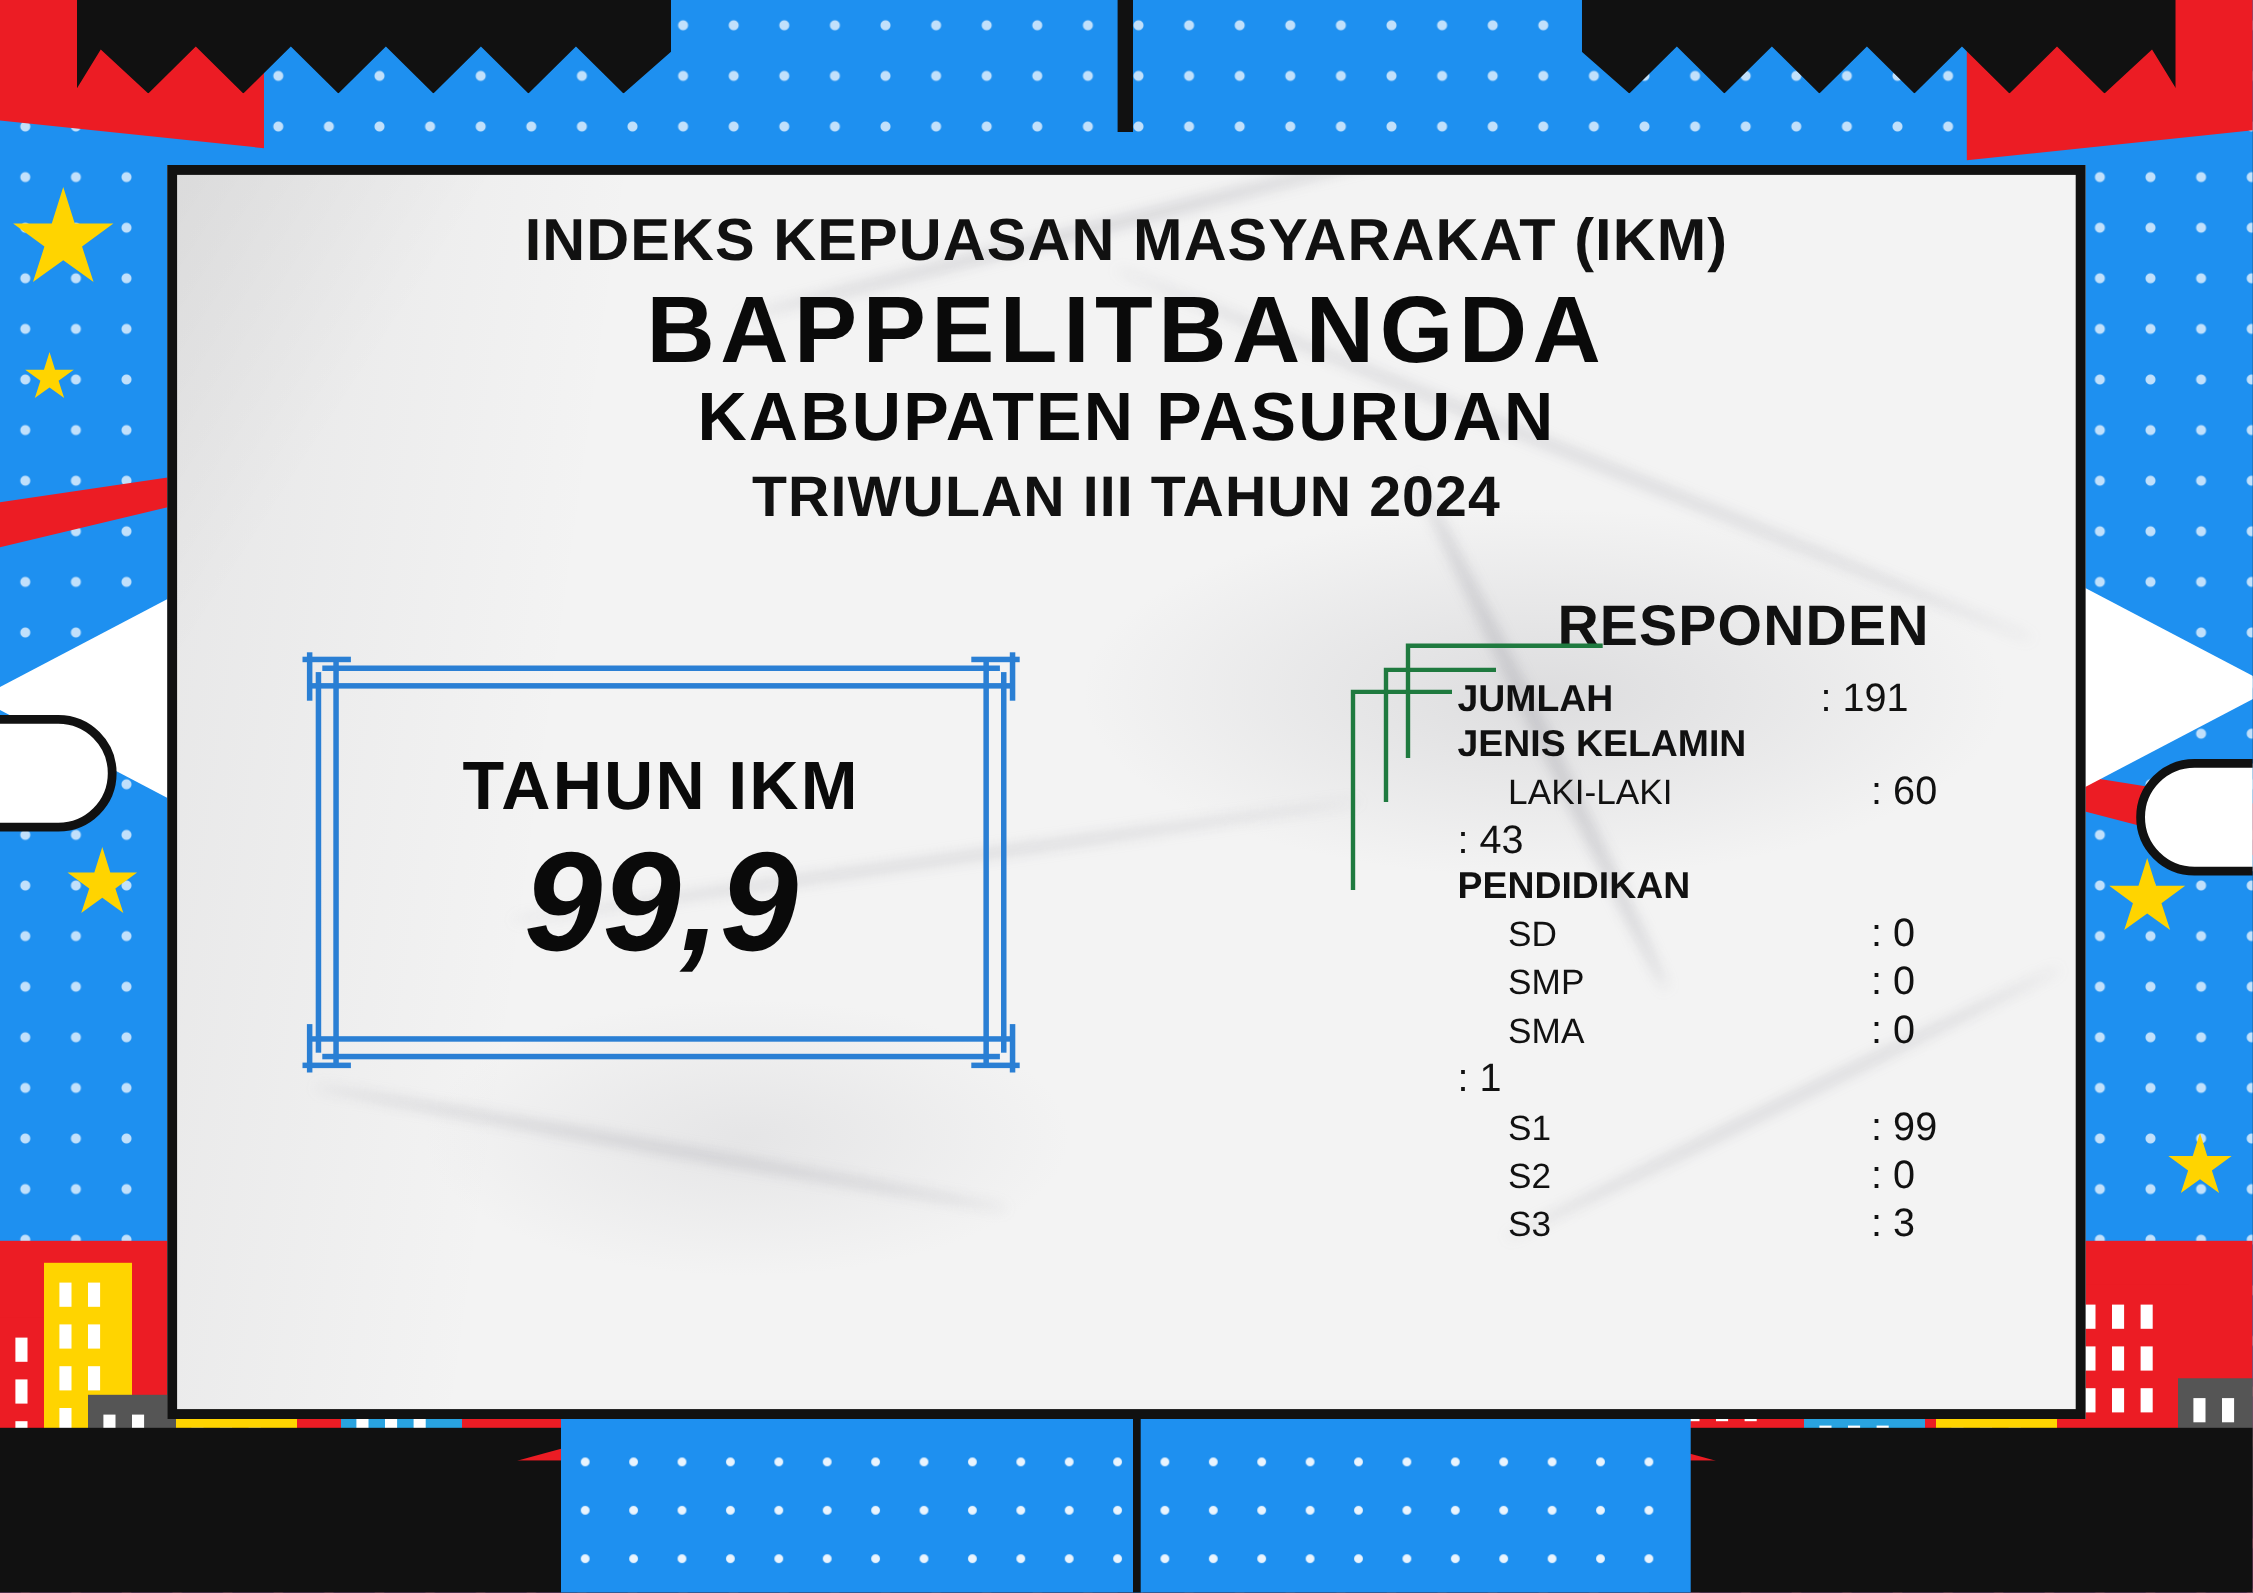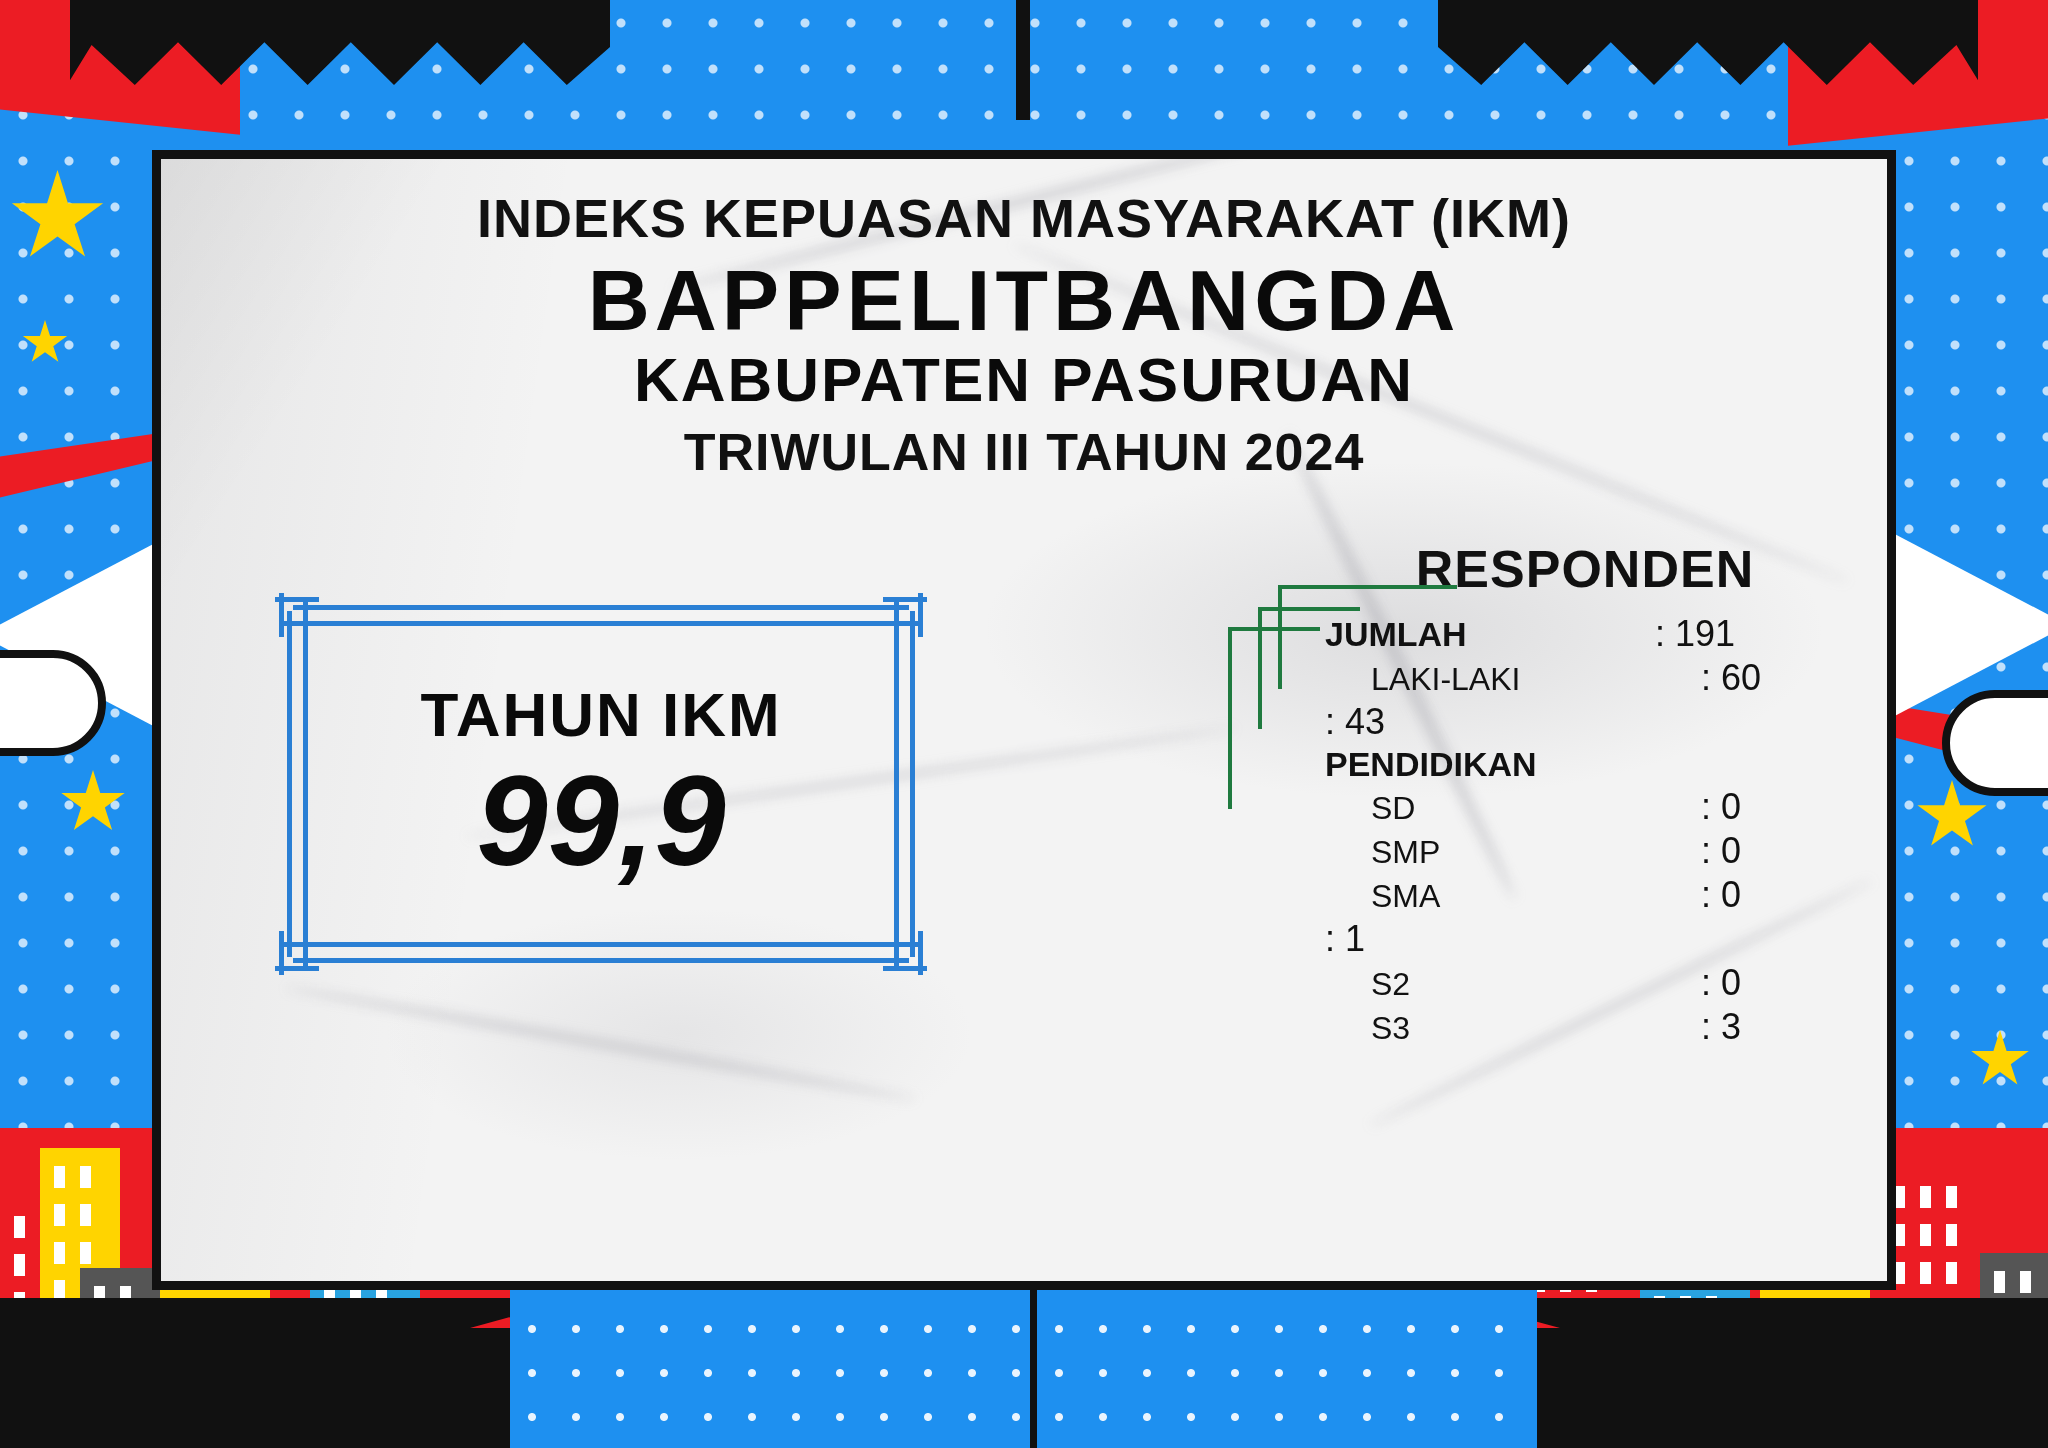--- a/index.html
+++ b/index.html
@@ -620,20 +620,24 @@
         <polyline points="35,160 35,40 135,40" fill="none" stroke="#1f7a3f" stroke-width="4"></polyline>
         <polyline points="55,120 55,18 232,18" fill="none" stroke="#1f7a3f" stroke-width="4"></polyline>
       </svg>
 
       <div class="resp-title">RESPONDEN</div>
 
       <div class="resp-row">
         <span class="k">JUMLAH</span>
         <span class="v">: 191</span>
       </div>
+      <div class="resp-row">
+        <span class="k">JENIS KELAMIN</span>
+        <span class="v"></span>
+      </div>
       <div class="resp-row indent">
         <span class="k">LAKI-LAKI</span>
         <span class="v">: 60</span>
       </div>
       <div class="resp-row indent">
         <span class="v">: 43</span>
       </div>
       <div class="resp-row">
         <span class="k">PENDIDIKAN</span>
         <span class="v"></span>
@@ -647,20 +651,24 @@
         <span class="v">: 0</span>
       </div>
       <div class="resp-row indent">
         <span class="k">SMA</span>
         <span class="v">: 0</span>
       </div>
       <div class="resp-row indent">
         <span class="v">: 1</span>
       </div>
       <div class="resp-row indent">
+        <span class="k">S1</span>
+        <span class="v">: 99</span>
+      </div>
+      <div class="resp-row indent">
         <span class="k">S2</span>
         <span class="v">: 0</span>
       </div>
       <div class="resp-row indent">
         <span class="k">S3</span>
         <span class="v">: 3</span>
       </div>
     </div>
   </div>
 </div>

